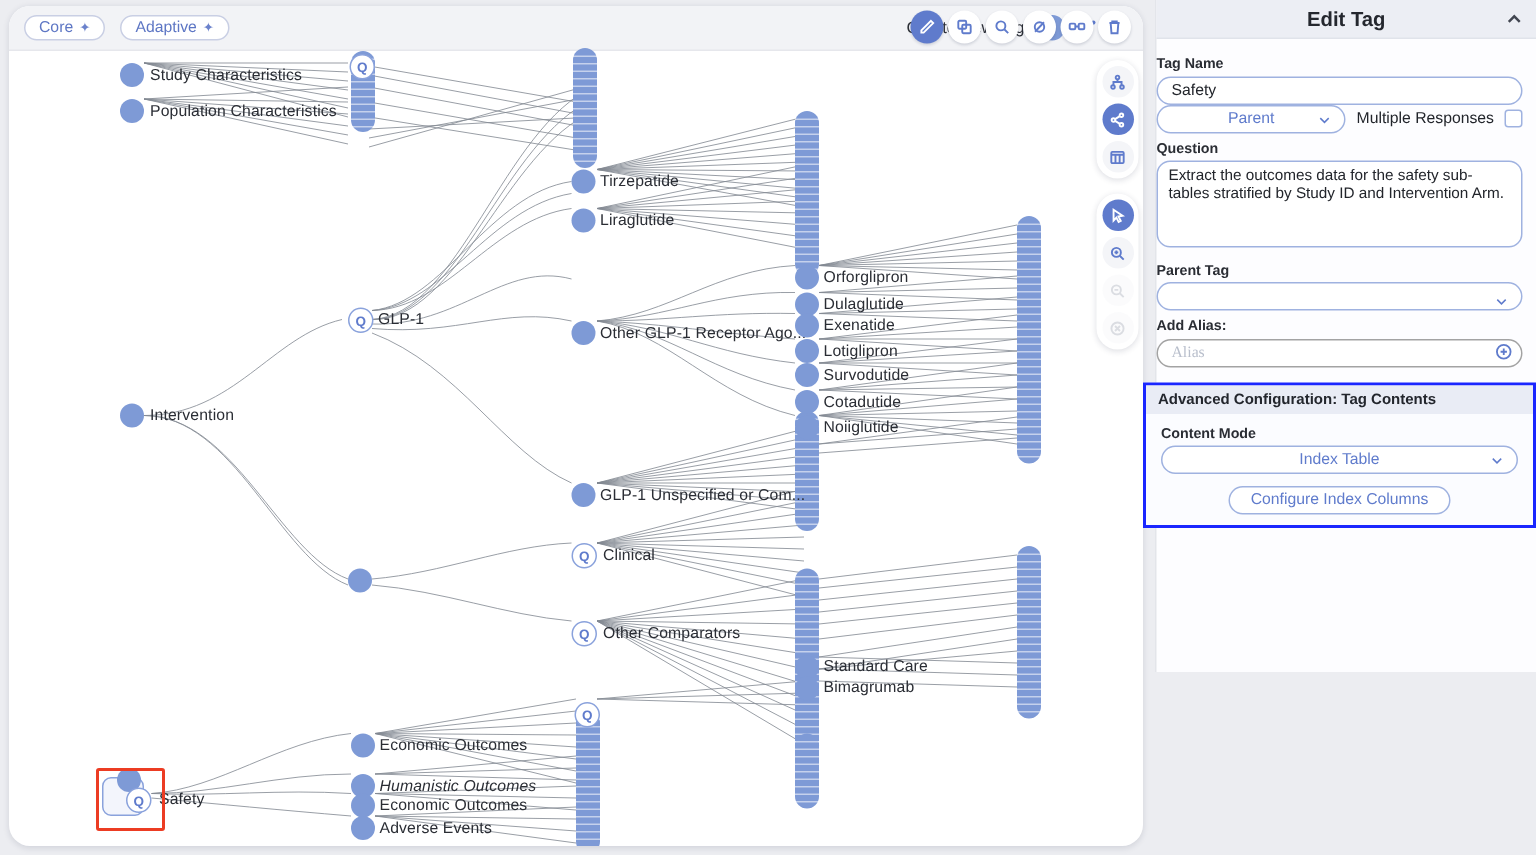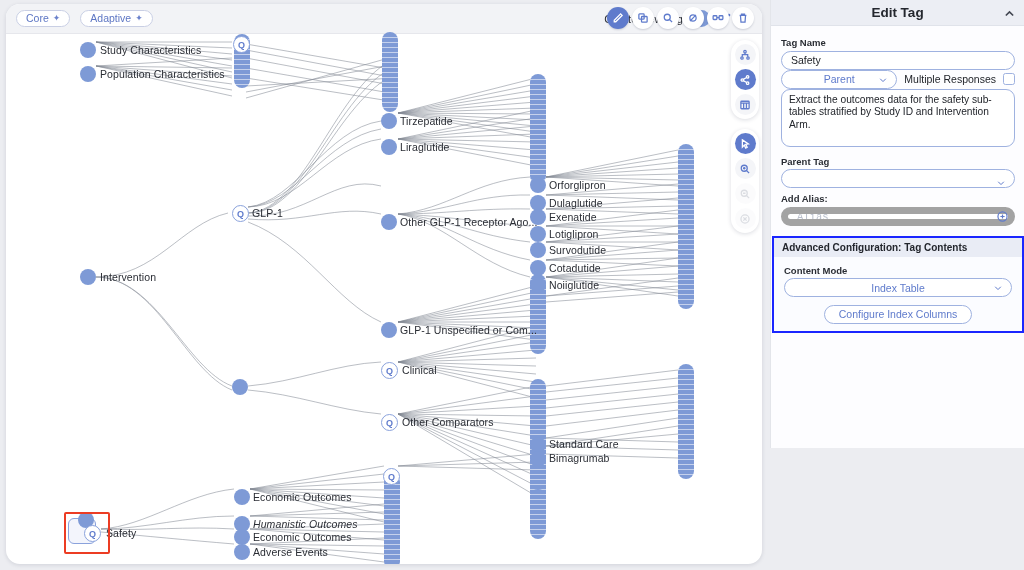--- a/index.html
+++ b/index.html
@@ -158,21 +158,21 @@
   }
   #panel-head {
     height: 26px; background: #eceef4;
     display: flex; align-items: center; justify-content: center;
     position: relative;
     border-bottom: 1px solid #e0e3ea;
   }
   #panel-title { font-size: 13.5px; font-weight: bold; color: #24272e; }
   #panel-collapse { position: absolute; right: 8px; top: 6px; cursor: pointer; }
   #panel-collapse svg { width: 13px; height: 13px; stroke: #424651; fill: none; stroke-width: 2; }
-  #panel-body { padding: 6px 9px 0 10px; }
+  #panel-body { padding: 6px 9px 0 0; }
   .fld-label {
     font-size: 9.5px; font-weight: bold; color: #2a2d34;
     margin: 5px 0 2px 0; display: flex; align-items: center; gap: 3px;
   }
   .pill-input {
     width: 100%; height: 19px;
     border: 1px solid #9fb2e0; border-radius: 10px;
     background: #fff;
     font-size: 10.5px; color: #22252b;
     padding: 0 9px;
@@ -218,25 +218,25 @@
   .pill-empty {
     width: 100%; height: 19px;
     border: 1px solid #9fb2e0; border-radius: 10px;
     background: #fff; position: relative; cursor: pointer;
   }
   .pill-empty .caret { position: absolute; right: 8px; top: 4px; }
   .pill-empty .caret svg { width: 10px; height: 10px; stroke: #5f7bcc; fill: none; stroke-width: 1.6; }
   #alias-wrap { position: relative; }
   #alias-input {
     width: 100%; height: 19px;
-    border: 7px solid #a3a3a3; border-radius: 10px;
+    border: 1px solid #a3a3a3; border-radius: 10px;
     background: #fff;
     font-size: 10.5px; color: #22252b;
     padding: 0 22px 0 9px;
-    font-family: Liberation Mono, monospace;
+    font-family: Liberation Serif, serif;
     outline: none;
   }
   #alias-input::placeholder { color: #b9bfcc; }
   #alias-add { position: absolute; right: 6px; top: 3px; cursor: pointer; }
   #alias-add svg { width: 13px; height: 13px; stroke: #5f7bcc; fill: none; stroke-width: 1.5; }
 
   #adv-config {
     margin: 10px -9px 0 -9px;
     border: 2px solid #1a26ff;
     background: #fbfcff;
@@ -866,20 +866,21 @@
           <span class="caret">
             <svg viewBox="0 0 16 16">
                 <path d="M3.5 6L8 10.5 12.5 6"></path>
               </svg>
           </span>
         </div>
         <span class="mr-label">Multiple Responses</span>
         <span class="cbox"></span>
       </div>
 
+      <div class="fld-label">Question</div>
       <textarea id="question-box" style="">Extract the outcomes data for the safety sub-tables stratified by Study ID and Intervention Arm.</textarea>
 
       <div class="fld-label">Parent Tag</div>
       <div class="pill-empty">
         <span class="caret">
           <svg viewBox="0 0 16 16">
               <path d="M3.5 6L8 10.5 12.5 6"></path>
             </svg>
         </span>
       </div>

